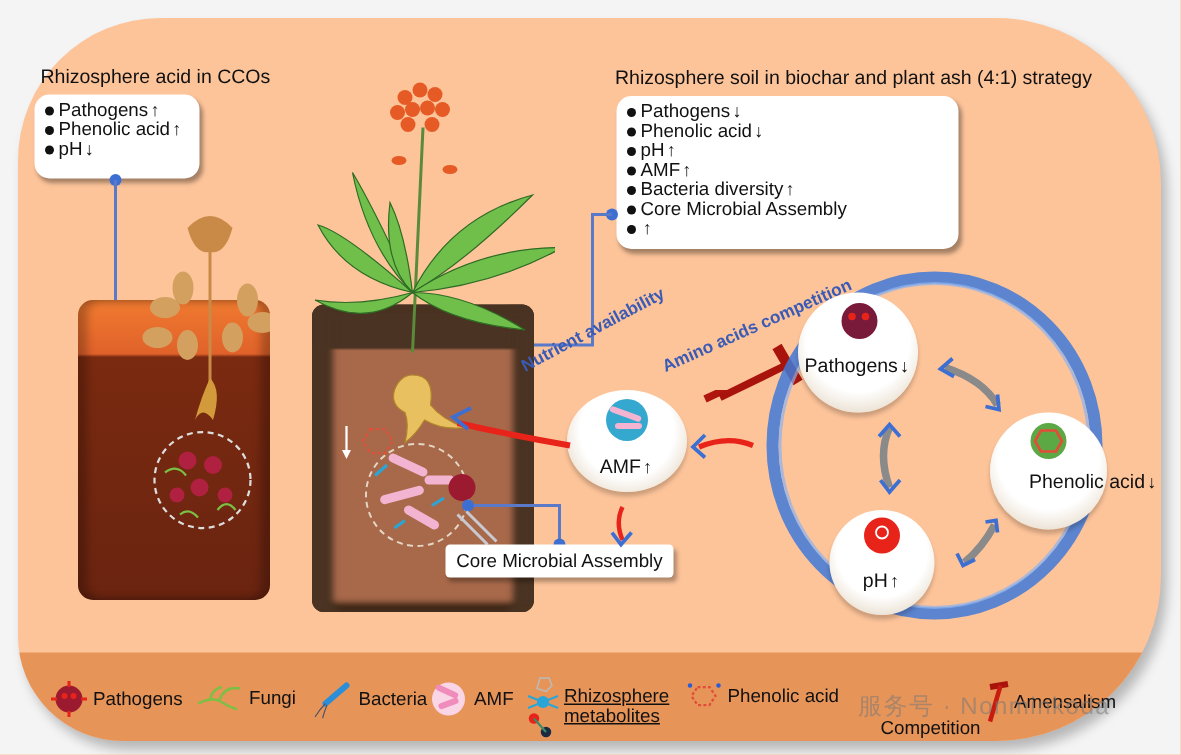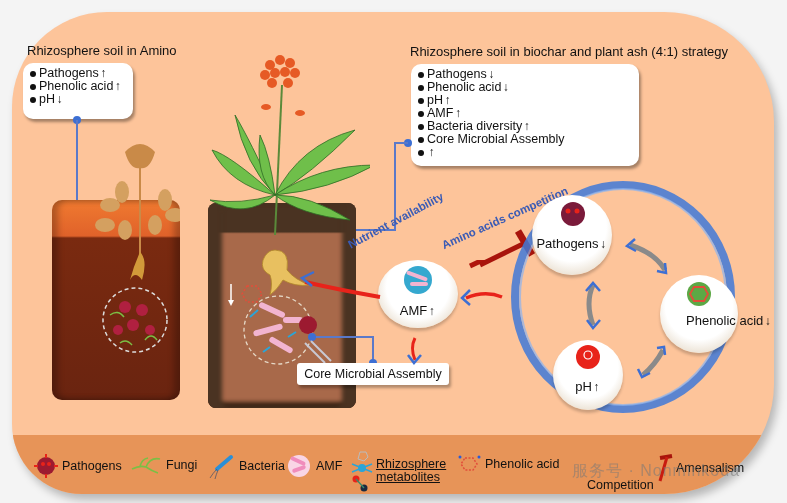--- a/index.html
+++ b/index.html
@@ -61,21 +61,21 @@
     font-size: 12.5px; display: flex; align-items: center; justify-content: center; color: #111;
   }
 </style>
 </head>
 <body>
 
 <div class="panel">
   <div class="legend-band"></div>
 </div>
 
-<div class="abs title-text" style="left:27px;top:43px;">Rhizosphere soil in Amino</div>
+<div class="abs title-text" style="left:27px;top:43px;">Rhizosphere acid in CCOs</div>
 <div class="box" style="left:23px;top:63px;width:110px;height:56px;">
   <div class="row">
       <span class="bullet"></span>
       <span>Pathogens</span>
       <span class="arrow">↑</span>
     </div>
   <div class="row">
       <span class="bullet"></span>
       <span>Phenolic acid</span>
       <span class="arrow">↑</span>

